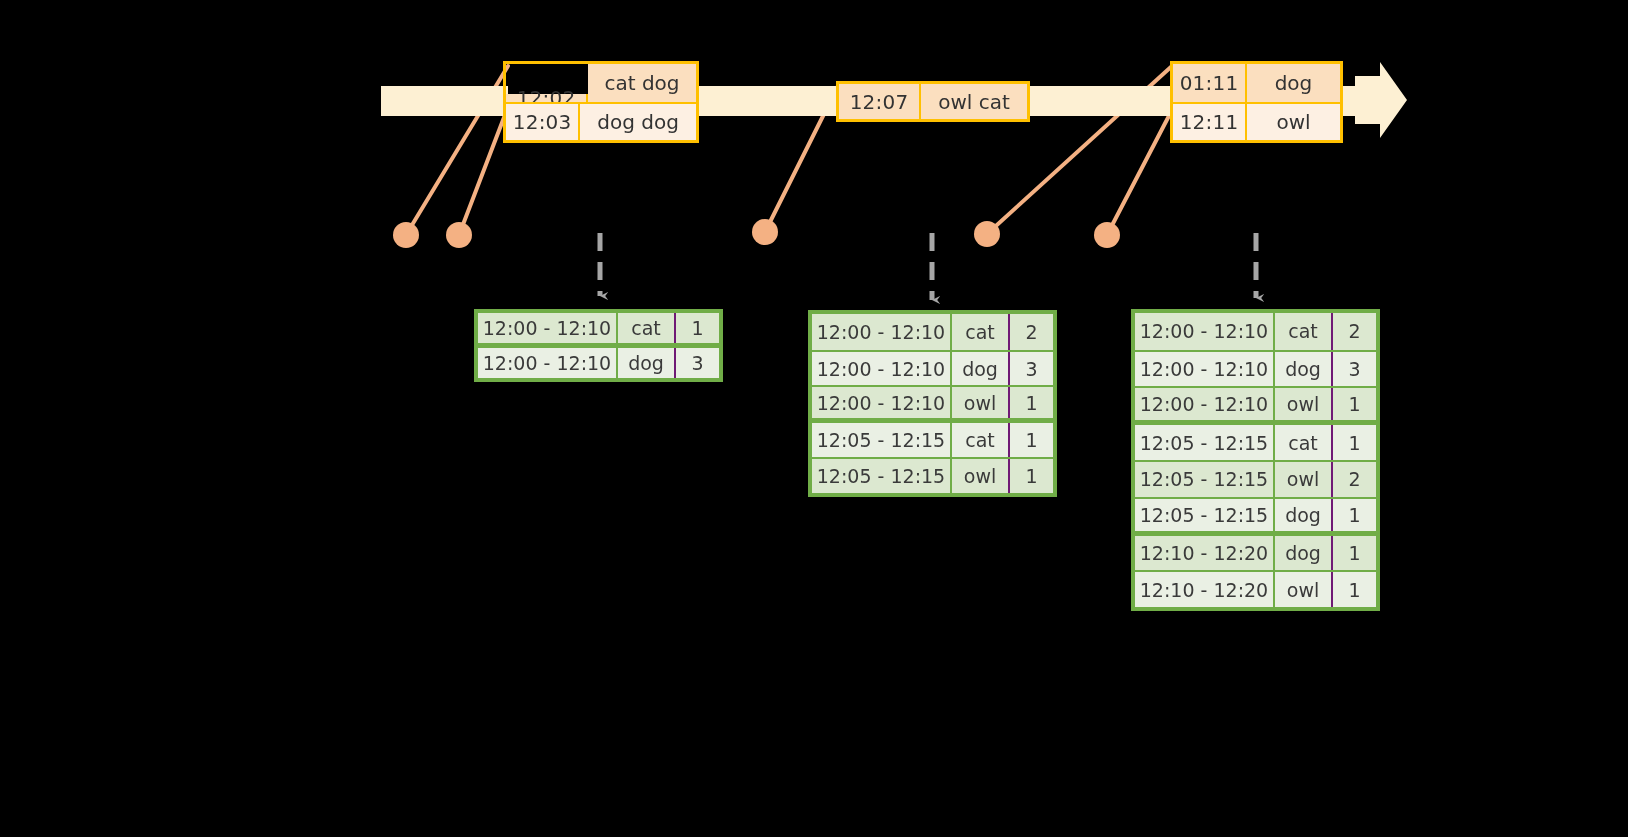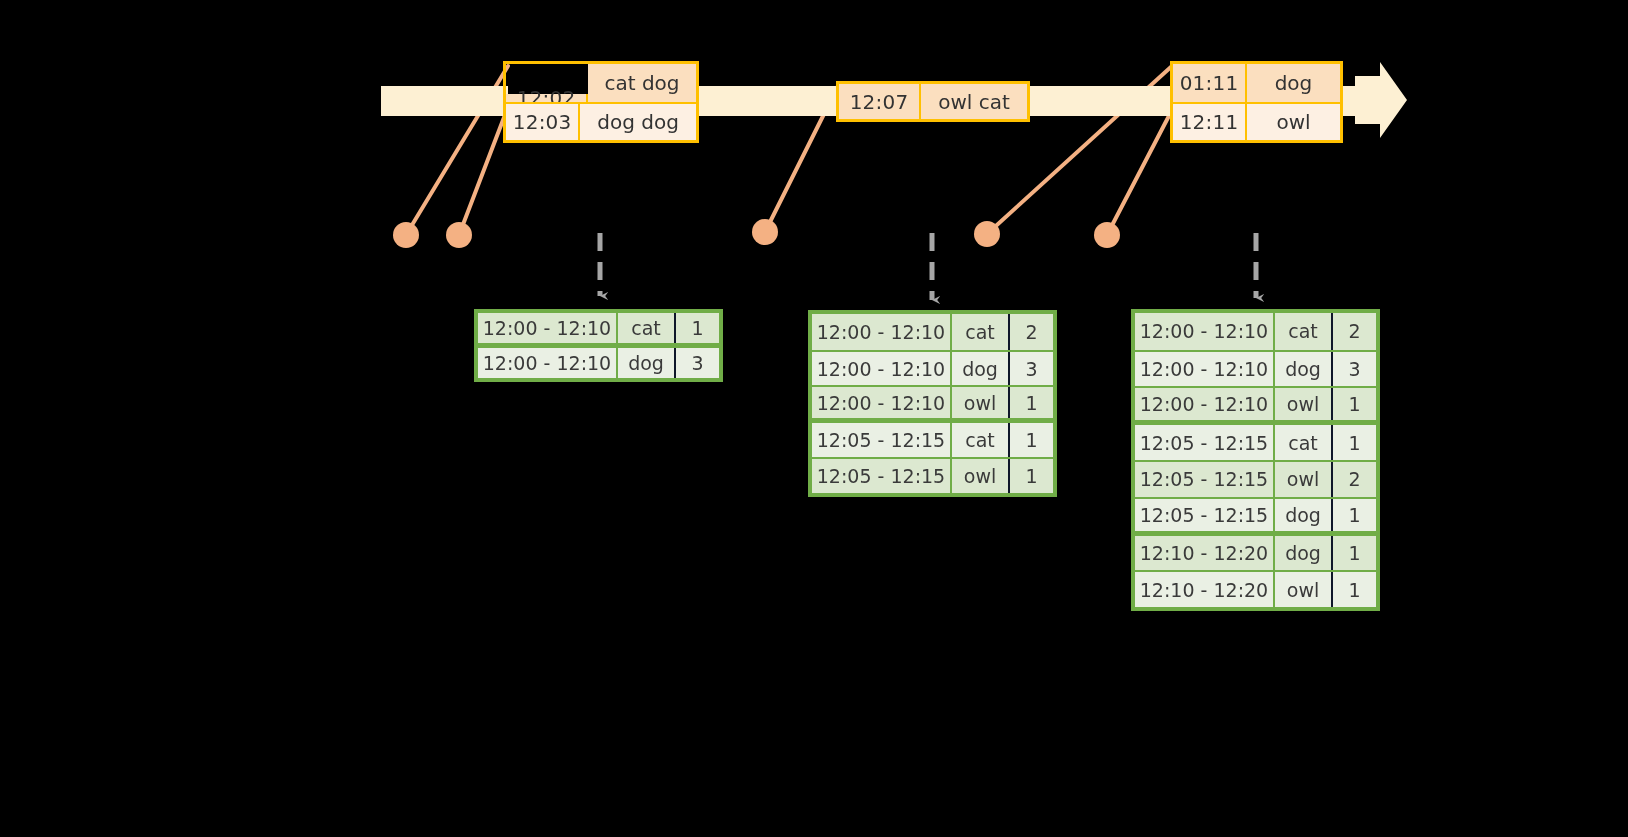--- a/index.html
+++ b/index.html
@@ -90,21 +90,21 @@
     box-sizing: border-box;
     display: flex;
     align-items: center;
     justify-content: center;
     color: #3A3A3A;
     font-size: 19px;
     background: #EAF0E4;
   }
   .res-row.alt .res-cell { background: #DCE8D0; }
   .res-cell.c-window { border-right: 2px solid #70AD47; }
-  .res-cell.c-word   { border-right: 2px solid #0f172a; }
+  .res-cell.c-word   { border-right: 2px solid #701a75; }
 </style>
 </head>
 <body>
 
 <div id="stage">
 
   <svg id="wires" viewBox="0 0 1628 837" xmlns="http://www.w3.org/2000/svg">
     <defs>
       <marker id="dash-head" markerWidth="10" markerHeight="10" refX="4.2" refY="8.4" orient="auto" markerUnits="userSpaceOnUse">
         <path d="M 0 0 L 4.2 8.4 L 8.4 0 L 4.2 3.2 Z" fill="#A6A6A6"></path>

